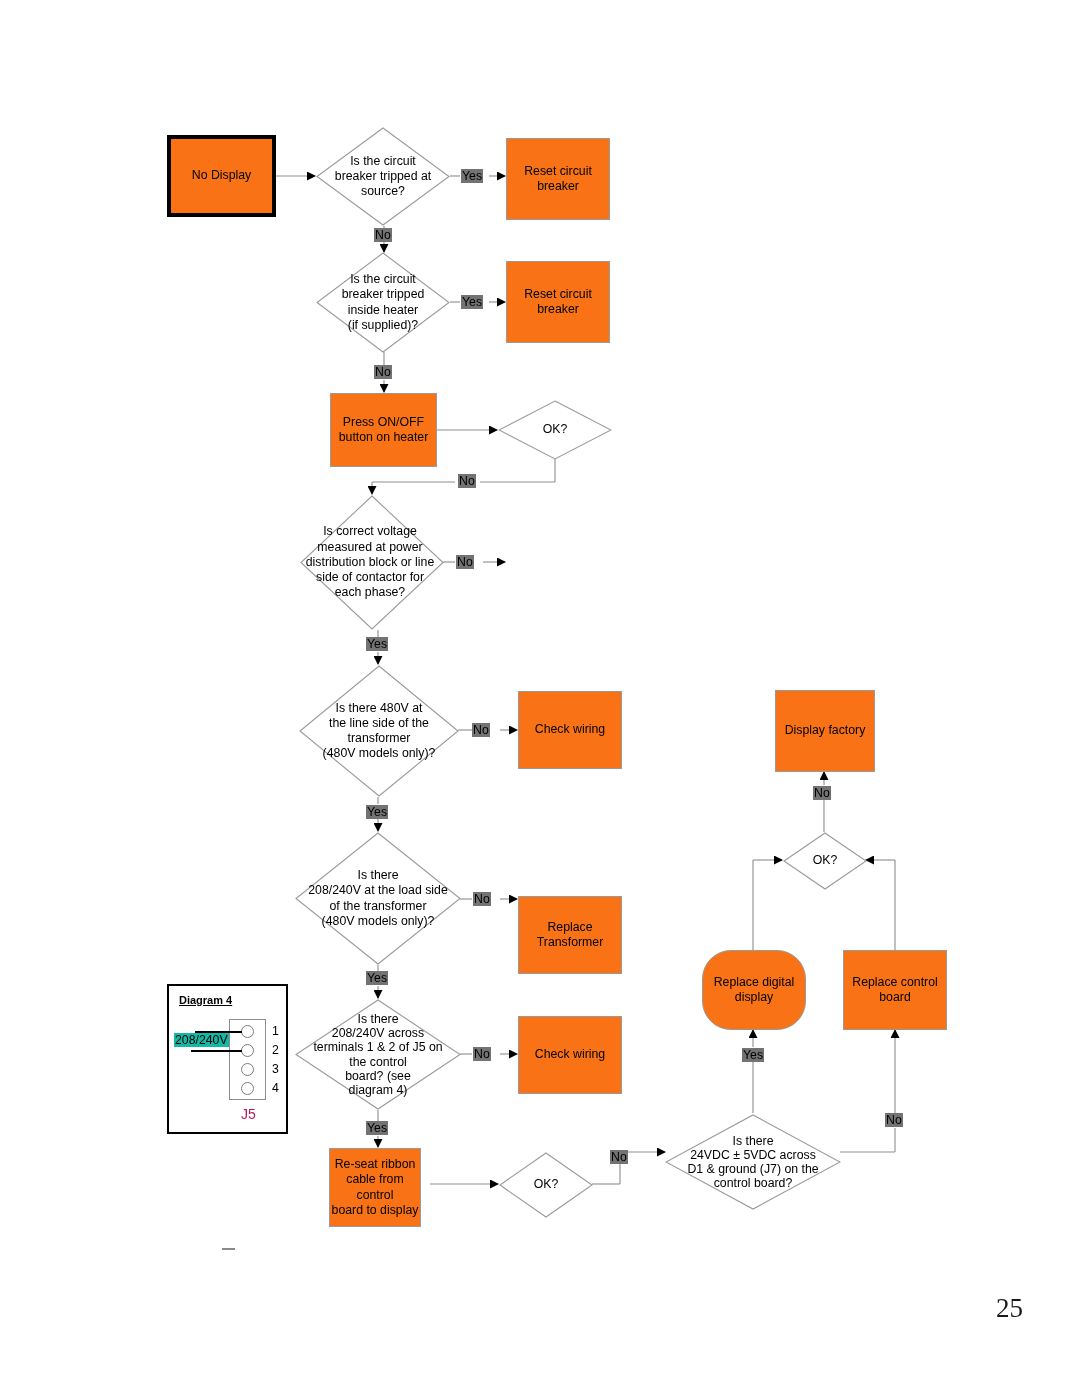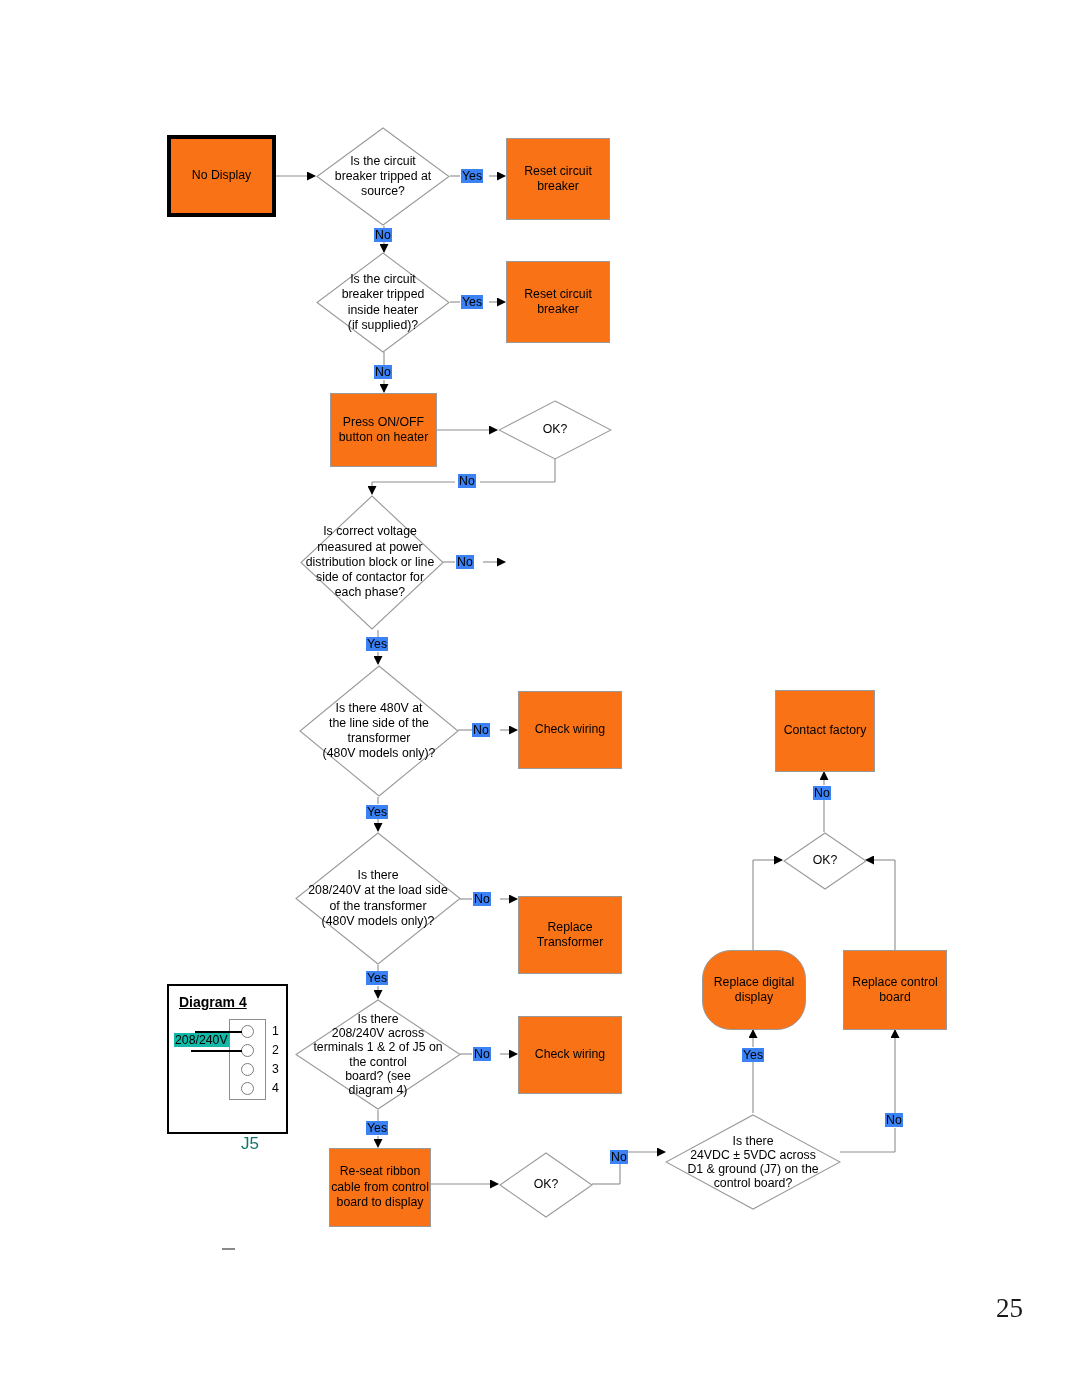--- a/index.html
+++ b/index.html
@@ -61,36 +61,36 @@
     position: absolute;
     left: 0;
     top: 0;
     z-index: 1;
   }
   .edge-label {
     position: absolute;
     font-size: 12.3px;
     line-height: 14px;
     color: #000000;
-    background: #3b82f6;
+    background: #737373;
     padding: 0 1px;
     white-space: nowrap;
   }
   
   #diagram4 {
     position: absolute;
     box-sizing: border-box;
     border: 2px solid #000000;
     background: #ffffff;
   }
   #diagram4 .d4-title {
     position: absolute;
     left: 10px;
     top: 8px;
-    font-size: 14px;
+    font-size: 11px;
     font-weight: bold;
     text-decoration: underline;
     color: #000000;
   }
   #diagram4 .d4-conn {
     position: absolute;
     box-sizing: border-box;
     border: 1px solid #8d8d8d;
     background: #ffffff;
   }
@@ -115,23 +115,22 @@
   }
   #diagram4 .d4-volt {
     position: absolute;
     font-size: 12.3px;
     color: #000000;
     background: #14b8a6;
     padding: 0 1px;
   }
   #diagram4 .d4-j5 {
     position: absolute;
-    font-size: 17px;
-    color: #0f766e;
-    margin-top: 28px;
+    font-size: 14px;
+    color: #be185d;
   }
   #page-number {
     position: absolute;
     right: 57px;
     top: 1293px;
     font-family: "Liberation Serif", serif;
     font-size: 27px;
     color: #1a1a1a;
   }
   #stray-mark {
@@ -320,21 +319,21 @@
 terminals 1 &amp; 2 of J5 on
 the control
 board? (see
 diagram 4)</span>
   </div>
 
   <div class="node-box" style="left:518px; top:1016px; width:104px; height:78px;">
     <span>Check wiring</span>
   </div>
 
-  <div class="node-box" style="left:329px; top:1148px; width:102px; height:79px;">
+  <div class="node-box" style="left:329px; top:1148px; width:92px; height:79px;">
     <span style="white-space:pre-line;">Re-seat ribbon
 cable from control
 board to display</span>
   </div>
 
   <div class="node-diamond" style="left:499px; top:1152px; width:94px; height:66px;">
     <svg width="94" height="66" viewBox="0 0 94 66" xmlns="http://www.w3.org/2000/svg">
       <polygon points="47,1 93,33 47,65 1,33" fill="#ffffff" stroke="#9a9a9a" stroke-width="1.1"></polygon>
     </svg>
     <span class="dlabel">OK?</span>
@@ -361,21 +360,21 @@
   </div>
 
   <div class="node-diamond" style="left:783px; top:832px; width:84px; height:58px;">
     <svg width="84" height="58" viewBox="0 0 84 58" xmlns="http://www.w3.org/2000/svg">
       <polygon points="42,1 83,29 42,57 1,29" fill="#ffffff" stroke="#9a9a9a" stroke-width="1.1"></polygon>
     </svg>
     <span class="dlabel">OK?</span>
   </div>
 
   <div class="node-box" style="left:775px; top:690px; width:100px; height:82px;">
-    <span>Contact factory</span>
+    <span>Display factory</span>
   </div>
 
   <div class="edge-label" style="left:461px; top:169px;">Yes</div>
   <div class="edge-label" style="left:374px; top:228px;">No</div>
 
   <div class="edge-label" style="left:461px; top:295px;">Yes</div>
   <div class="edge-label" style="left:374px; top:365px;">No</div>
 
   <div class="edge-label" style="left:458px; top:474px;">No</div>
 

